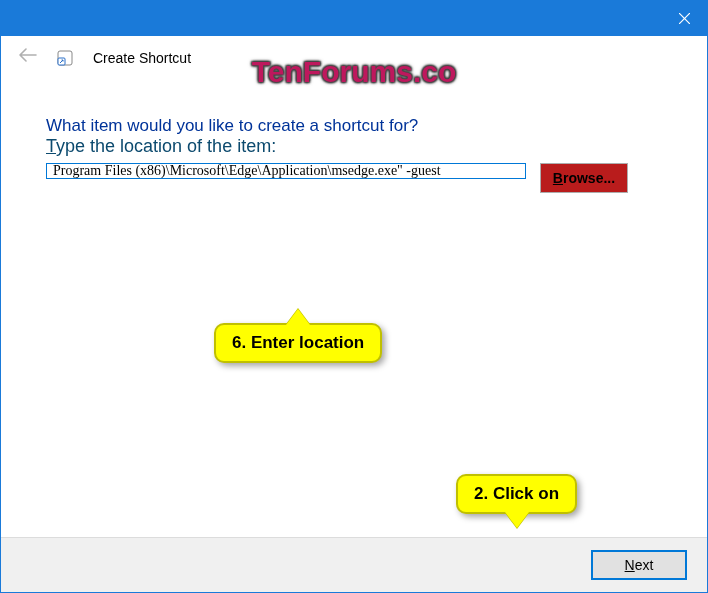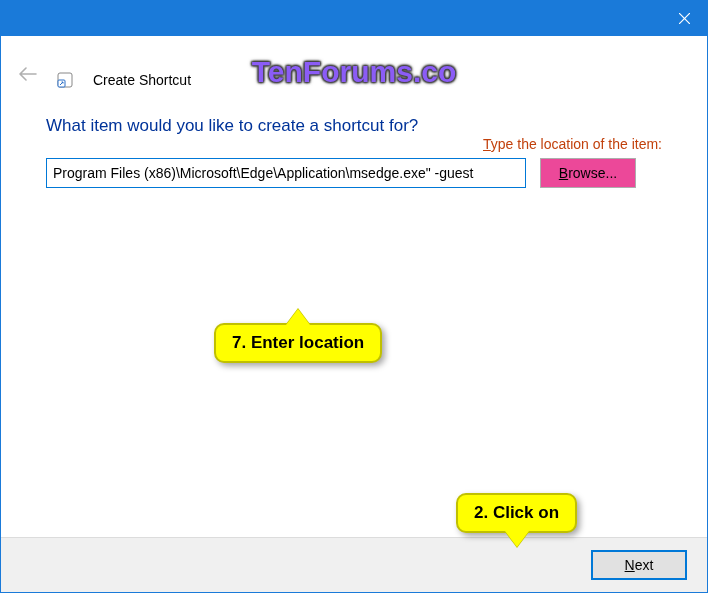--- a/index.html
+++ b/index.html
@@ -25,21 +25,21 @@
   display: flex;
   align-items: center;
   justify-content: center;
   color: #fff;
 }
 .close-btn svg { width: 11px; height: 11px; }
 .header {
   height: 60px;
   background: #fff;
   display: flex;
-  align-items: flex-end;
+  align-items: center;
   padding-left: 18px;
   gap: 20px;
   position: relative;
 }
 .back-btn {
   color: #888;
   font-size: 18px;
   position: relative;
   top: -10px;
 }
@@ -55,69 +55,69 @@
   position: relative;
   top: -8px;
 }
 .watermark {
   position: absolute;
   left: 50%;
   transform: translateX(-50%);
   top: 54px;
   font-size: 30px;
   font-weight: bold;
-  color: #8b5cf6;
+  color: #be185d;
   text-shadow: 0 0 4px #555, 1px 1px 2px #333, -1px -1px 2px #333, 1px -1px 2px #333, -1px 1px 2px #333;
   font-family: Verdana, sans-serif;
   pointer-events: none;
   z-index: 50;
 }
 .content {
   padding: 20px 45px 0 45px;
 }
 .main-heading {
   color: #003399;
   font-size: 17px;
   font-weight: normal;
 }
 .description {
   font-size: 14px;
   color: #000;
   line-height: 1.45;
   margin-bottom: 38px;
 }
 .input-label {
-  font-size: 14px;
-  color: #c2410c;
+  font-size: 18px;
+  color: #0c4a6e;
   margin-bottom: 6px;
-  text-align: right;
 }
 .input-label .ul { text-decoration: underline; }
 .input-row {
   display: flex;
   gap: 14px;
   align-items: stretch;
   margin-bottom: 64px;
 }
 .location-input {
   flex: 0 0 480px;
-  height: 30px;
+  height: 16px;
   border: 1px solid #0078d7;
   padding: 0 6px;
   font-size: 14px;
-  font-family: Liberation Sans, sans-serif;
+  font-family: Liberation Serif, serif;
   color: #000;
 }
 .browse-btn {
   height: 30px;
-  width: 96px;
-  background: #ec4899;
+  width: 88px;
+  background: #b91c1c;
   border: 1px solid #adadad;
   font-size: 14px;
   font-family: "Segoe UI", Tahoma, sans-serif;
+  font-weight: bold;
 }
 .browse-btn .ul { text-decoration: underline; }
 .continue-text {
   font-size: 14px;
   color: #000;
 }
 .button-bar {
   position: absolute;
   bottom: 0;
   left: 0;
@@ -171,21 +171,21 @@
   bottom: -16px;
   left: 50%;
   transform: translateX(-50%);
   width: 0; height: 0;
   border-left: 12px solid transparent;
   border-right: 12px solid transparent;
   border-top: 16px solid #ffff00;
   filter: drop-shadow(0 1px 0 #c0c000);
 }
 #callout1 { top: 322px; left: 213px; }
-#callout2 { top: 492px; left: 455px; }
+#callout2 { top: 473px; left: 455px; }
 </style>
 </head>
 <body>
 
 <div class="titlebar">
   <div class="close-btn">
     <svg viewBox="0 0 11 11">
       <line x1="0" y1="0" x2="11" y2="11" stroke="#fff" stroke-width="1.2"></line>
       <line x1="11" y1="0" x2="0" y2="11" stroke="#fff" stroke-width="1.2"></line>
     </svg>
@@ -218,19 +218,19 @@
     <button class="browse-btn"><span class="ul">B</span><span>rowse...</span></button>
   </div>
 </div>
 
 <div class="button-bar">
   <button class="wiz-btn focused"><span class="ul">N</span><span>ext</span></button>
 </div>
 
 <div class="callout" id="callout1">
   <div class="callout-arrow-up"></div>
-  <span>7. Enter location</span>
+  <span>6. Enter location</span>
 </div>
 
 <div class="callout" id="callout2">
   <div class="callout-arrow-down"></div>
   <span>2. Click on</span>
 </div>
 
 </body></html>

